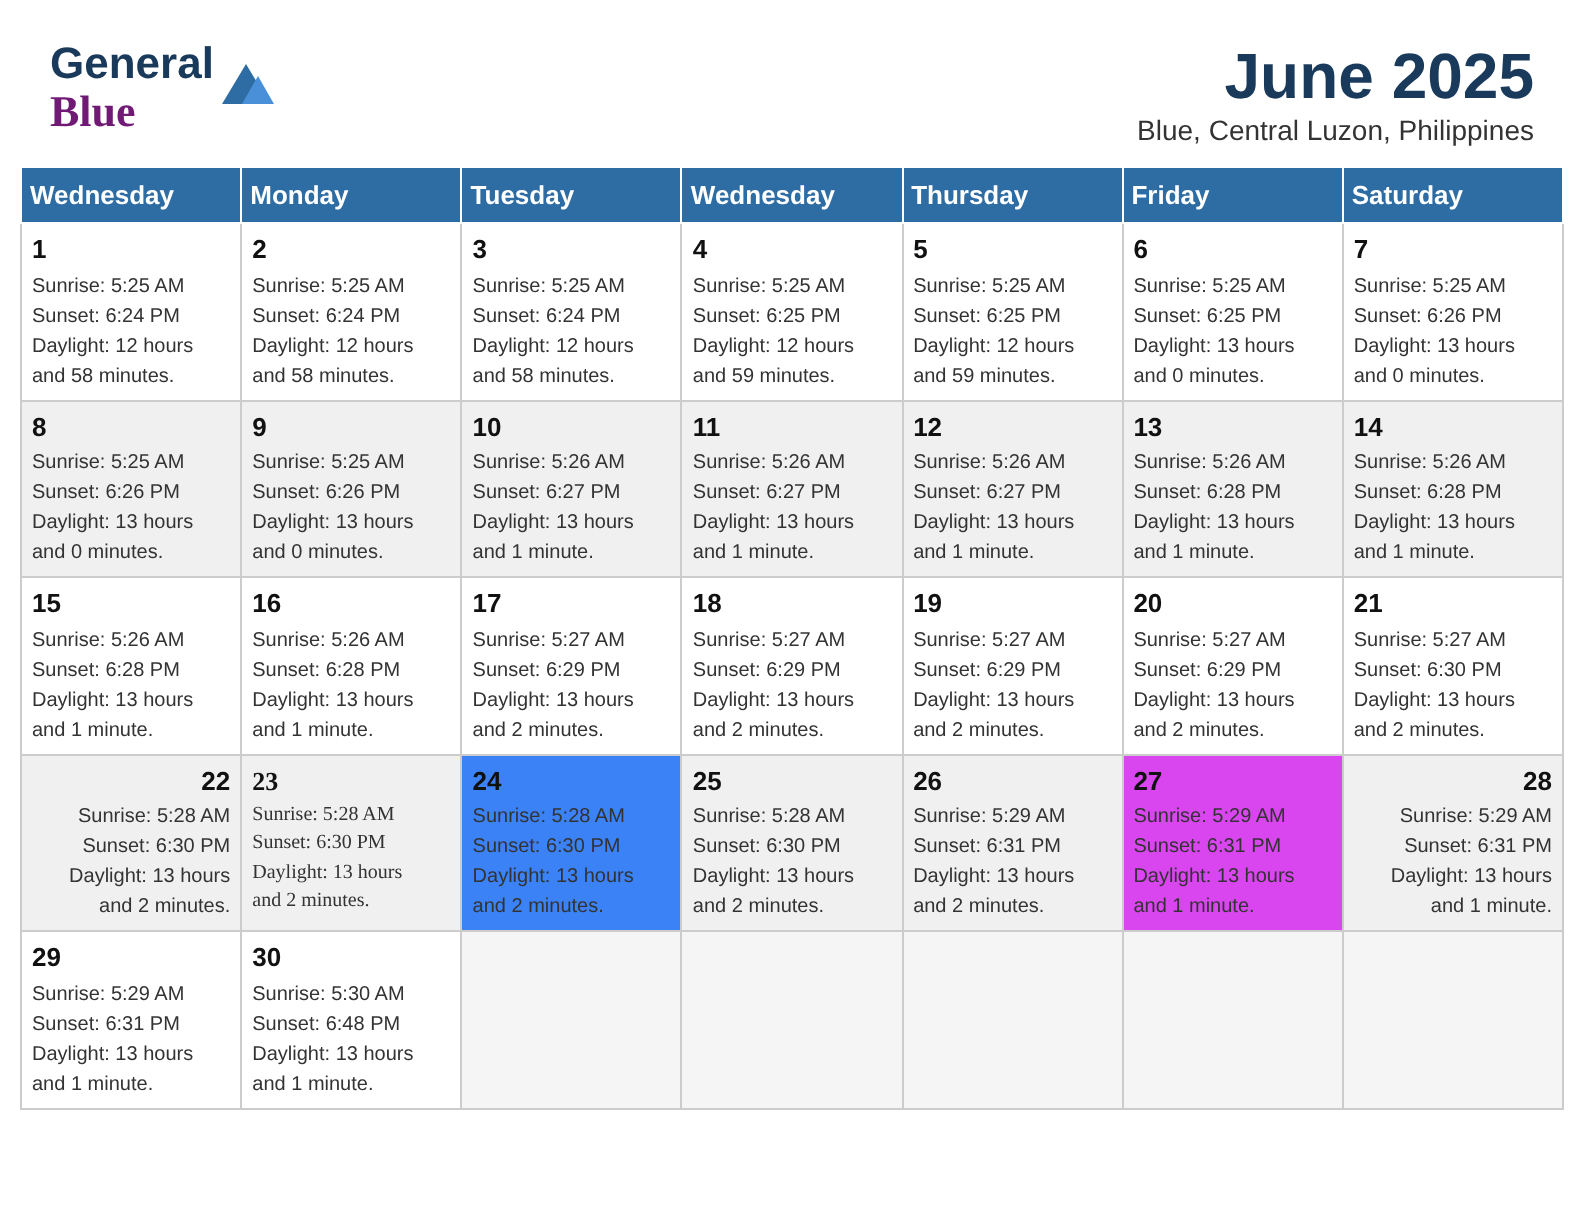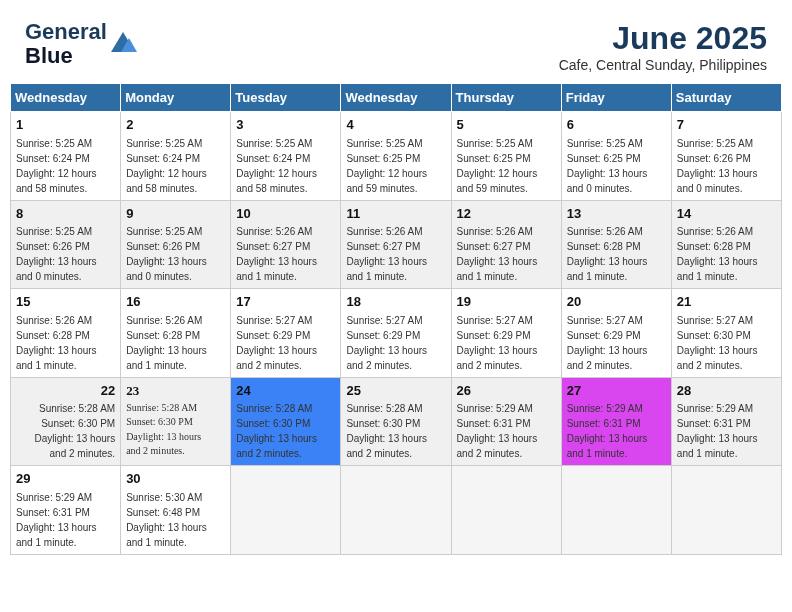--- a/index.html
+++ b/index.html
@@ -20,21 +20,22 @@
       display: flex;
       align-items: center;
     }
     .logo-text {
       font-size: 22px;
       font-weight: bold;
       color: #1a3a5c;
       line-height: 1.1;
     }
     .logo-text span {
-      color: #0f172a;
+      color: #701a75;
+      font-family: Liberation Serif, serif;
     }
     .logo-icon {
       width: 28px;
       height: 28px;
       margin-left: 2px;
     }
     .title-area {
       text-align: right;
     }
     .month-title {
@@ -97,21 +98,21 @@
         General<br><span>Blue</span>
       </div>
     </div>
     <svg class="logo-icon" viewBox="0 0 28 28">
       <polygon points="14,2 26,22 2,22" fill="#2e6da4"></polygon>
       <polygon points="20,8 28,22 12,22" fill="#4a90d9"></polygon>
     </svg>
   </div>
   <div class="title-area">
     <div class="month-title">June 2025</div>
-    <div class="subtitle">Cafe, Central Sunday, Philippines</div>
+    <div class="subtitle">Blue, Central Luzon, Philippines</div>
   </div>
 </div>
 
 <table class="calendar">
   <thead>
     <tr>
       <th>Wednesday</th>
       <th>Monday</th>
       <th>Tuesday</th>
       <th>Wednesday</th>
@@ -229,21 +230,21 @@
 Daylight: 13 hours
 and 2 minutes.</span></td>
         <td style="background: rgb(240, 240, 240);"><span class="day-num">26</span><span class="day-info" style="white-space: pre-line;">Sunrise: 5:29 AM
 Sunset: 6:31 PM
 Daylight: 13 hours
 and 2 minutes.</span></td>
         <td style="background: #d946ef;"><span class="day-num">27</span><span class="day-info" style="white-space: pre-line;">Sunrise: 5:29 AM
 Sunset: 6:31 PM
 Daylight: 13 hours
 and 1 minute.</span></td>
-        <td style="background: rgb(240, 240, 240);"><span class="day-num">28</span><span class="day-info" style="white-space: pre-line;">Sunrise: 5:29 AM
+        <td style="background: rgb(240, 240, 240); text-align: right;"><span class="day-num">28</span><span class="day-info" style="white-space: pre-line;">Sunrise: 5:29 AM
 Sunset: 6:31 PM
 Daylight: 13 hours
 and 1 minute.</span></td>
       </tr>
       <tr>
         <td><span class="day-num">29</span><span class="day-info" style="white-space: pre-line;">Sunrise: 5:29 AM
 Sunset: 6:31 PM
 Daylight: 13 hours
 and 1 minute.</span></td>
         <td><span class="day-num">30</span><span class="day-info" style="white-space: pre-line;">Sunrise: 5:30 AM

